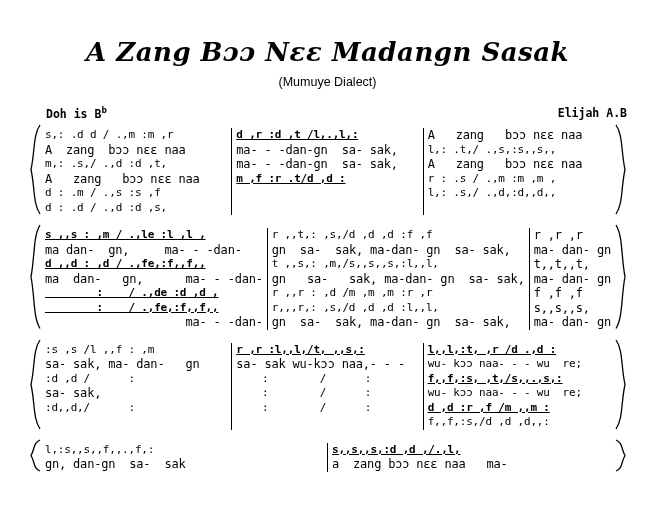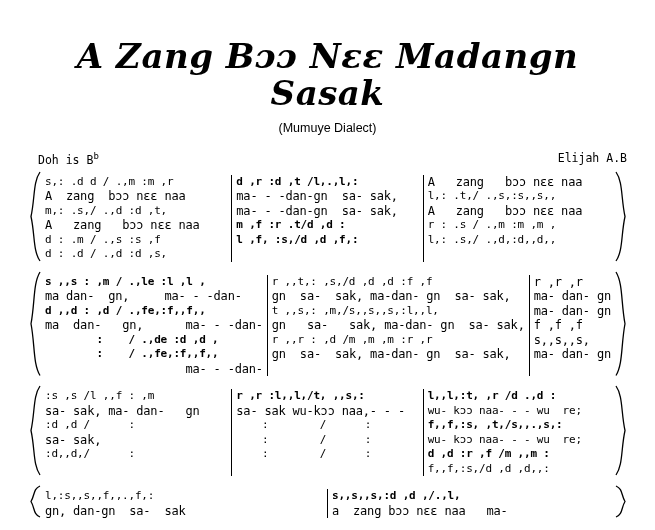--- a/index.html
+++ b/index.html
@@ -18,40 +18,41 @@
     position: relative;
     width: 655px;
     height: 530px;
     box-sizing: border-box;
     padding: 0 26px;
   }
   .title {
     text-align: center;
     font-family: "DejaVu Serif", serif;
     font-weight: bold;
-    font-size: 34px;
+    font-size: 26px;
     letter-spacing: 0.5px;
     margin: 38px 0 0 0;
     line-height: 1.1;
     font-style: italic;
   }
   .subtitle {
     text-align: center;
     font-family: "Liberation Sans", sans-serif;
     font-size: 12.5px;
     margin: 8px 0 0 0;
     font-weight: normal;
   }
   .keyline {
     display: flex;
     justify-content: space-between;
+    align-items: flex-end;
     font-family: "DejaVu Sans Mono", monospace;
     font-size: 11.5px;
-    font-weight: normal;
-    margin: 16px 2px 4px 12px;
+    font-weight: bold;
+    margin: 16px 2px 4px 20px;
   }
   .keyline .flat { font-size: 9px; vertical-align: super; }
 
   .system {
     position: relative;
     display: flex;
     align-items: flex-end;
     margin-bottom: 9px;
     padding: 0 2px;
   }
@@ -83,21 +84,21 @@
     font-family: "DejaVu Sans Mono", monospace;
     font-size: 11px;
     line-height: 14px;
     white-space: pre;
     letter-spacing: -0.2px;
   }
   .row.lyr {
     font-size: 12px;
     line-height: 14px;
   }
-  .u { font-weight: bold; }
+  .u { text-decoration: underline; font-weight: bold; }
 
   .sys-tall .row { line-height: 14.5px; }
 </style>
 </head>
 <body>
 
 <div class="page">
 
   <div class="title">A Zang Bɔɔ Nɛɛ Madangn Sasak</div>
   <div class="subtitle">(Mumuye Dialect)</div>
@@ -121,21 +122,20 @@
             <div class="row">m,: .s,/ .,d :d ,t,</div>
             <div class="row lyr">A   zang   bɔɔ nɛɛ naa</div>
             <div class="row">d : .m / .,s :s ,f</div>
             <div class="row">d : .d / .,d :d ,s,</div>
           </div>
           <div class="measure">
             <div class="row u">d ,r :d ,t /l,.,l,:</div>
             <div class="row lyr">ma- - -dan-gn  sa- sak,</div>
             <div class="row lyr">ma- - -dan-gn  sa- sak,</div>
             <div class="row u">m ,f :r .t/d ,d :</div>
-            <div class="row u">l ,f, :s,/d ,d ,f,:</div>
           </div>
           <div class="measure">
             <div class="row lyr">A   zang   bɔɔ nɛɛ naa</div>
             <div class="row">l,: .t,/ .,s,:s,,s,,</div>
             <div class="row lyr">A   zang   bɔɔ nɛɛ naa</div>
             <div class="row">r : .s / .,m :m ,m ,</div>
             <div class="row">l,: .s,/ .,d,:d,,d,,</div>
           </div>
         </div>
         <div class="brace">
@@ -159,25 +159,27 @@
             <div class="row u">        :    / .,de :d ,d ,</div>
             <div class="row u">        :    / .,fe,:f,,f,,</div>
             <div class="row lyr">                    ma- - -dan-</div>
           </div>
           <div class="measure">
             <div class="row">r ,,t,: ,s,/d ,d ,d :f ,f</div>
             <div class="row lyr">gn  sa-  sak, ma-dan- gn  sa- sak,</div>
             <div class="row">t ,,s,: ,m,/s,,s,,s,:l,,l,</div>
             <div class="row lyr">gn   sa-   sak, ma-dan- gn  sa- sak,</div>
             <div class="row">r ,,r : ,d /m ,m ,m :r ,r</div>
+            <div class="row">r,,,r,: ,s,/d ,d ,d :l,,l,</div>
             <div class="row lyr">gn  sa-  sak, ma-dan- gn  sa- sak,</div>
           </div>
           <div class="measure">
             <div class="row lyr">r ,r ,r</div>
             <div class="row lyr">ma- dan- gn</div>
+            <div class="row lyr">t,,t,,t,</div>
             <div class="row lyr">ma- dan- gn</div>
             <div class="row lyr">f ,f ,f</div>
             <div class="row lyr">s,,s,,s,</div>
             <div class="row lyr">ma- dan- gn</div>
           </div>
         </div>
         <div class="brace">
           <svg width="12" height="105.5" viewBox="0 0 12 105.5">
             <path d="M1 1 C8 12.66, 6 31.65, 10 52.75 C6 73.85, 8 92.84, 1 104.5" fill="none" stroke="#000" stroke-width="1.3"></path>
           </svg>

